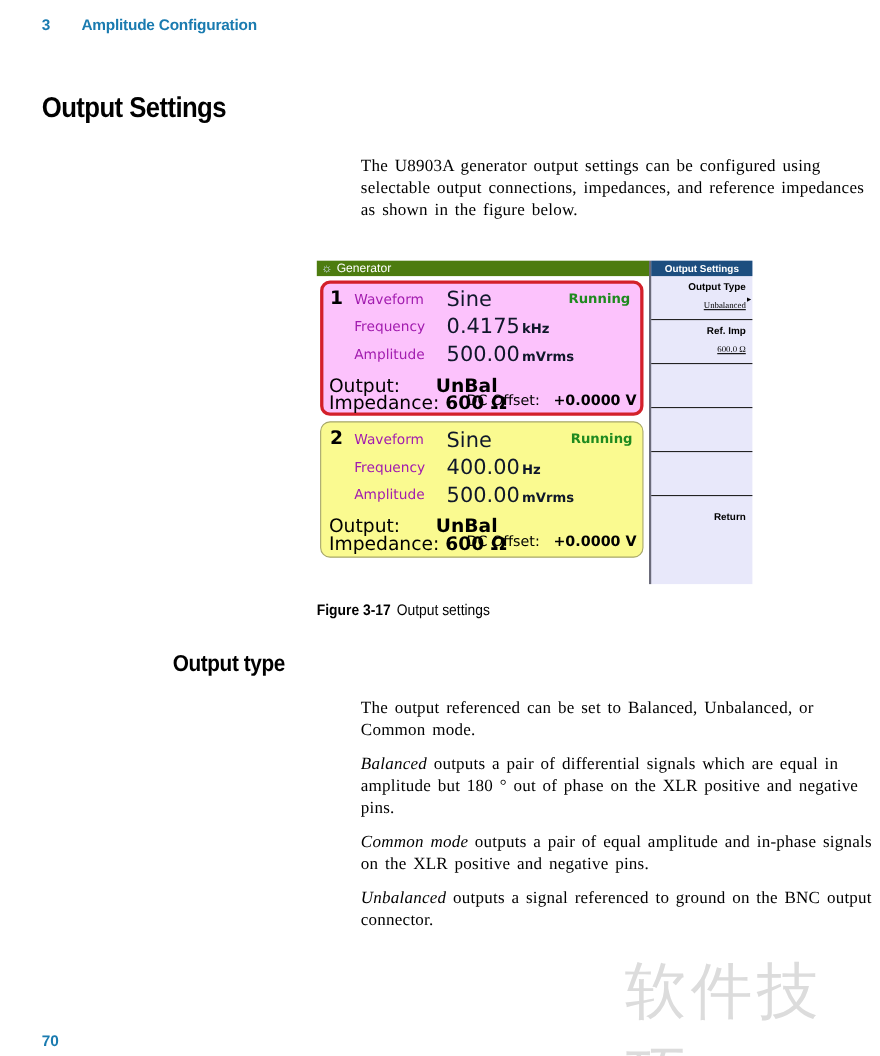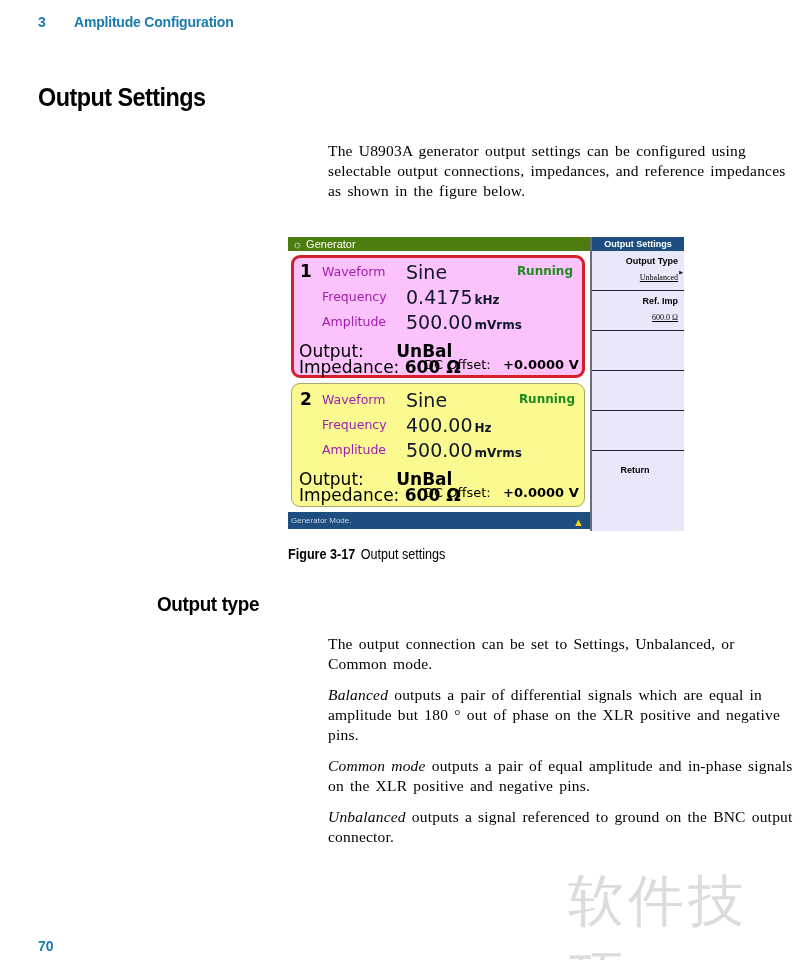--- a/index.html
+++ b/index.html
@@ -42,21 +42,21 @@
   .status-bar { position:absolute; left:0; top:275px; width:302px; height:17px; background:#1d4e7f; color:#c8d4e6; font-size:8px; line-height:17px; padding-left:3px; box-sizing:border-box; }
   .status-bar .warn { position:absolute; right:6px; top:2px; color:#f6d31c; font-size:11px; }
 
   .softkeys { position:absolute; left:302px; top:0; width:94px; height:294px; background:#e8e8fa; border-left:2px solid #6b6b7a; box-sizing:border-box; }
   .sk-title { height:14px; background:#1d4e7f; color:#fff; font-size:9px; font-weight:bold; text-align:center; line-height:14px; }
   .sk { position:relative; height:40px; border-bottom:1.5px solid #222; box-sizing:border-box; text-align:right; padding-right:6px; }
   .sk .t { display:block; padding-top:5px; font-size:9px; font-weight:bold; }
   .sk .v { display:block; font-size:8px; text-decoration:underline; font-family:"Liberation Serif", serif; margin-top:7px; }
   .sk .arrow { position:absolute; right:1px; top:18px; font-size:5px; }
   .sk.last { border-bottom:none; height:40px; }
-  .sk.ret .t { padding-top:14px;text-align:center; }
+  .sk.ret .t { padding-top:14px; }
 </style>
 </head>
 <body>
 
 <div class="chapter">
   <span class="num">3</span><span>Amplitude Configuration</span>
 </div>
 
 <div class="h1">Output Settings</div>
 
@@ -90,24 +90,20 @@
     <span class="status">Running</span>
     <span class="lbl" style="top:33px">Frequency</span>
     <span class="val" style="top:30px"><span>400.00</span><span class="unit">Hz</span></span>
     <span class="lbl" style="top:58px">Amplitude</span>
     <span class="val" style="top:55px"><span>500.00</span><span class="unit">mVrms</span></span>
     <span class="small" style="top:85px"><span>Output:</span>&nbsp;&nbsp;&nbsp;&nbsp;&nbsp;&nbsp;<b>UnBal</b></span>
     <span class="small" style="top:101px"><span>Impedance:</span> <b>600 Ω</b></span>
     <span class="dc" style="top:101px"><span>DC Offset:</span>&nbsp;&nbsp;&nbsp;<b>+0.0000 V</b></span>
   </div>
 
-  <div class="status-bar">
-    <span>Generator Mode.</span>
-    <span class="warn">▲</span>
-  </div>
 
   <div class="softkeys">
     <div class="sk-title">Output Settings</div>
     <div class="sk">
       <span class="t">Output Type</span>
       <span class="arrow">▶</span>
       <span class="v">Unbalanced</span>
     </div>
     <div class="sk">
       <span class="t">Ref. Imp</span>
@@ -122,20 +118,20 @@
   </div>
 </div>
 
 <div class="caption">
   <b>Figure 3-17</b><span>Output settings</span>
 </div>
 
 <div class="h2">Output type</div>
 
 <div class="body-text p-type">
-  <p>The output connection can be set to Settings, Unbalanced, or Common mode.</p>
+  <p>The output referenced can be set to Balanced, Unbalanced, or Common mode.</p>
   <p><i>Balanced</i><span> outputs a pair of differential signals which are equal in amplitude but 180 ° out of phase on the XLR positive and negative pins.</span></p>
   <p><i>Common mode</i><span> outputs a pair of equal amplitude and in-phase signals on the XLR positive and negative pins.</span></p>
   <p><i>Unbalanced</i><span> outputs a signal referenced to ground on the BNC output connector.</span></p>
 </div>
 
 <div class="watermark">软件技巧</div>
 <div class="pagenum">70</div>
 
 </body></html>

